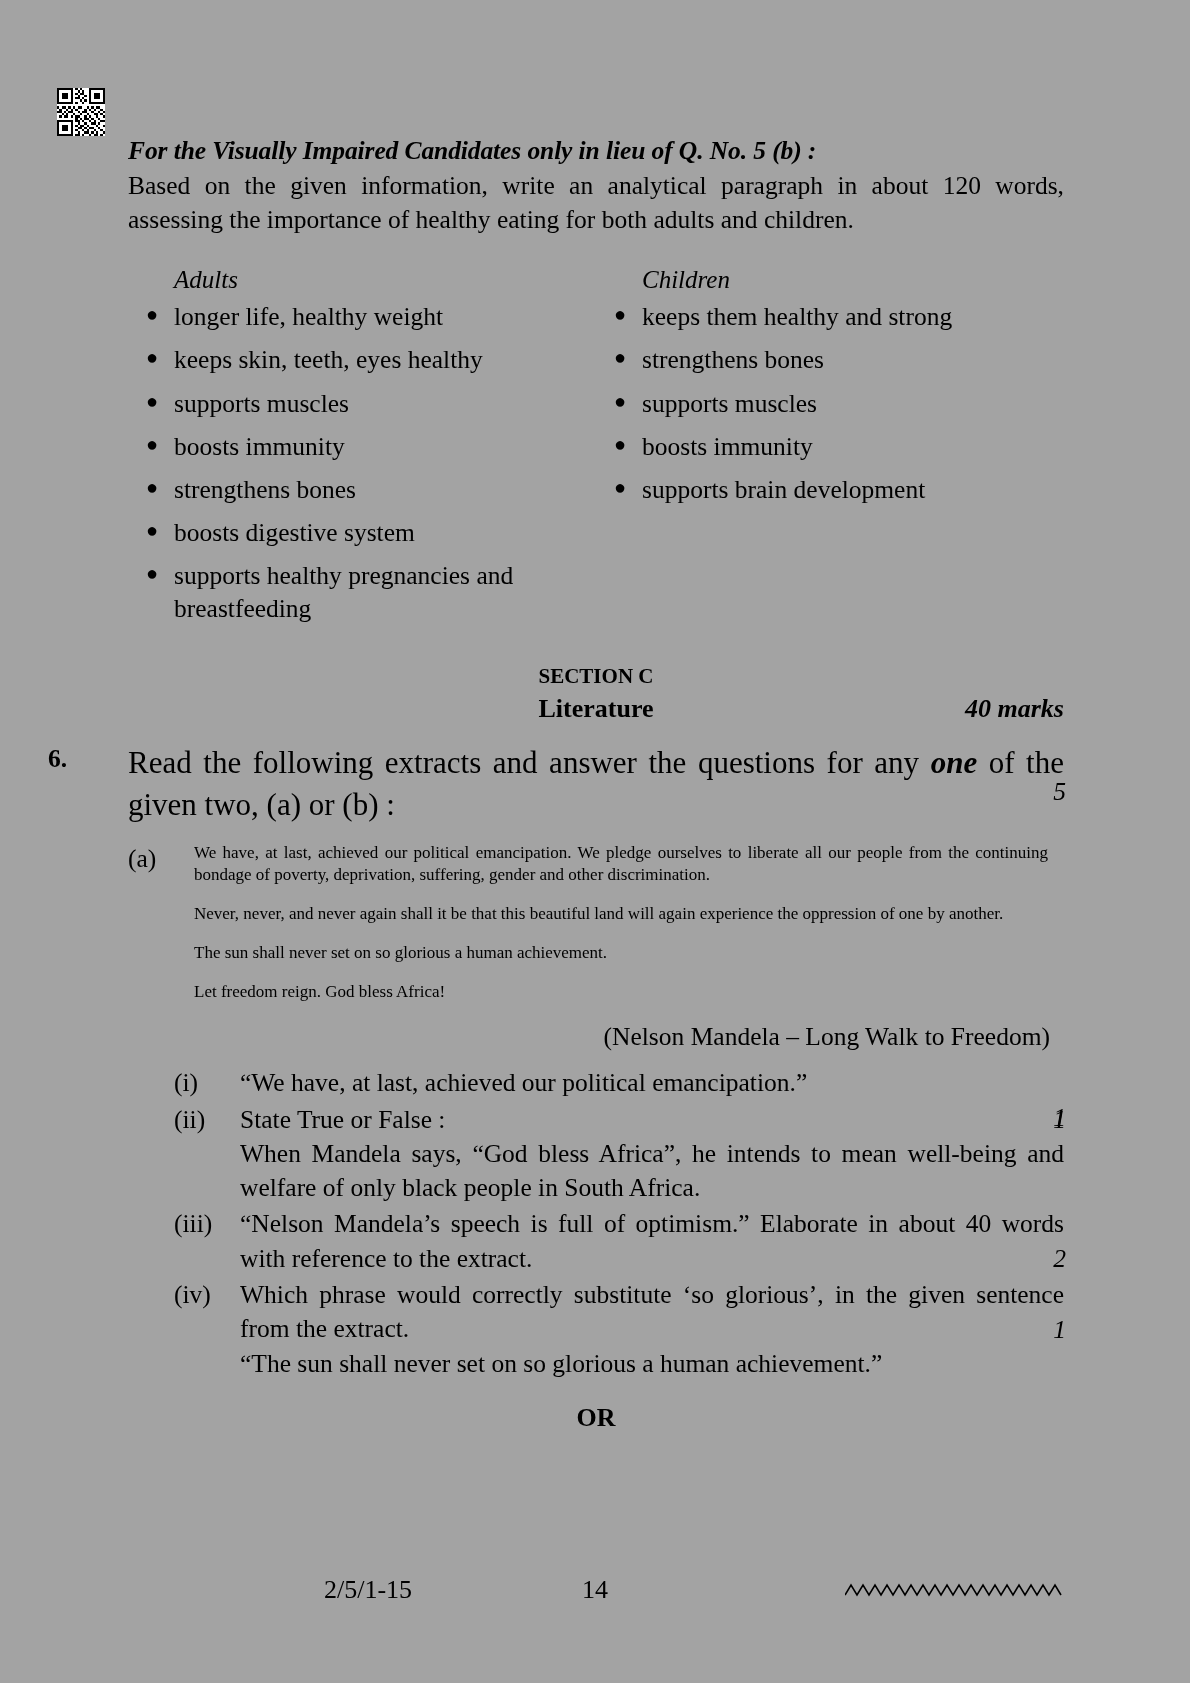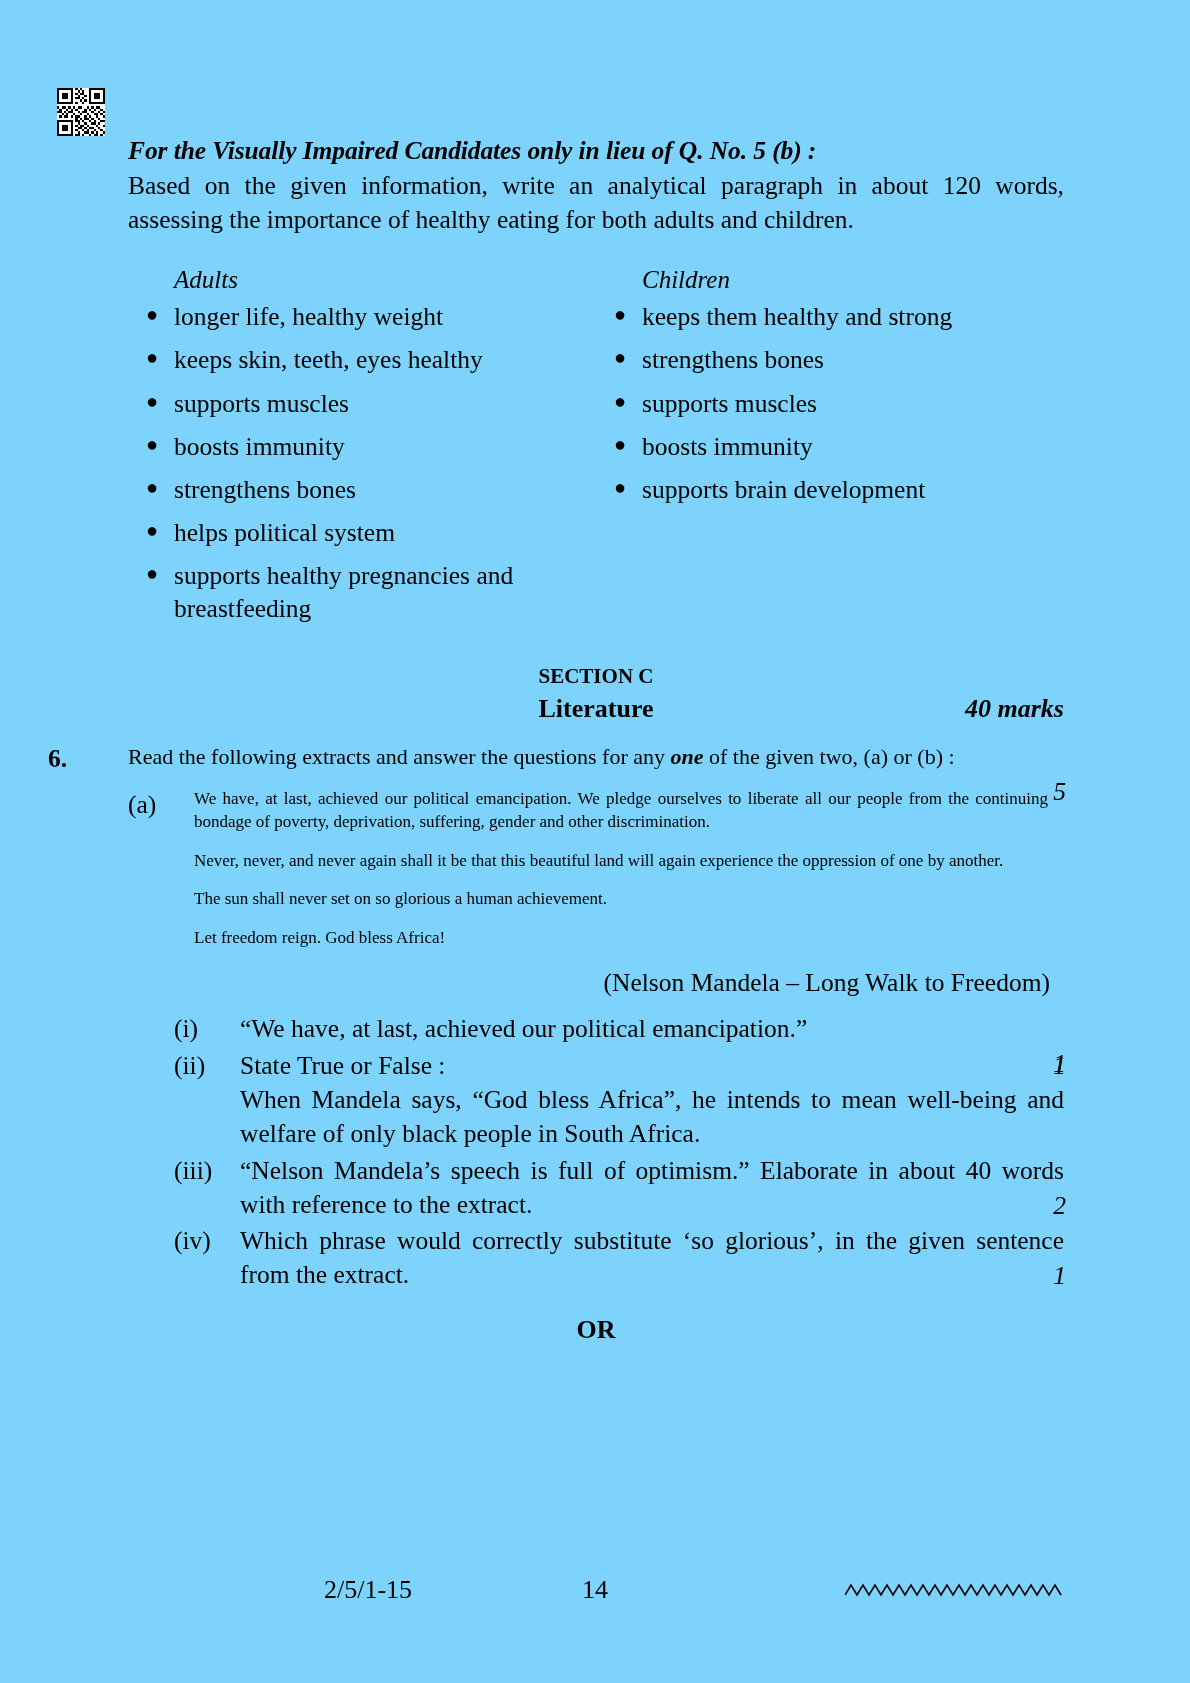--- a/index.html
+++ b/index.html
@@ -8,21 +8,21 @@
     background: #ffffff;
   }
   body {
     font-family: "Liberation Serif", "DejaVu Serif", serif;
     color: #000000;
   }
   .page {
     position: relative;
     width: 1190px;
     height: 1683px;
-    background: #7dd3fc;
+    background: #a3a3a3;
     overflow: hidden;
     box-sizing: border-box;
   }
 
   
   .qr-wrap {
     position: absolute;
     left: 57px;
     top: 88px;
     width: 48px;
@@ -124,21 +124,21 @@
   }
   .qnum {
     position: absolute;
     left: -80px;
     top: 0;
     font-weight: bold;
     font-size: 25.5px;
     line-height: 1.345;
   }
   .qbody {
-    font-size: 22px;
+    font-size: 31px;
     line-height: 1.345;
     text-align: justify;
     text-justify: inter-word;
   }
 
   .mark-right {
     position: absolute;
     right: -2px;
     font-style: italic;
     font-size: 25.5px;
@@ -365,21 +365,21 @@
     <div class="cols">
 
       <div class="col">
         <div class="col-head">Adults</div>
         <ul class="blist">
           <li><span class="bullet">●</span><span>longer life, healthy weight</span></li>
           <li><span class="bullet">●</span><span>keeps skin, teeth, eyes healthy</span></li>
           <li><span class="bullet">●</span><span>supports muscles</span></li>
           <li><span class="bullet">●</span><span>boosts immunity</span></li>
           <li><span class="bullet">●</span><span>strengthens bones</span></li>
-          <li><span class="bullet">●</span><span>helps political system</span></li>
+          <li><span class="bullet">●</span><span>boosts digestive system</span></li>
           <li><span class="bullet">●</span><span>supports healthy pregnancies and breastfeeding</span></li>
         </ul>
       </div>
 
       <div class="col">
         <div class="col-head">Children</div>
         <ul class="blist">
           <li><span class="bullet">●</span><span>keeps them healthy and strong</span></li>
           <li><span class="bullet">●</span><span>strengthens bones</span></li>
           <li><span class="bullet">●</span><span>supports muscles</span></li>
@@ -426,20 +426,21 @@
 
     <div class="sub">
       <span class="rn">(iii)</span>
       <p>“Nelson Mandela’s speech is full of optimism.” Elaborate in about 40 words with reference to the extract.</p>
       <span class="smark" style="top:35px;">2</span>
     </div>
 
     <div class="sub">
       <span class="rn">(iv)</span>
       <p>Which phrase would correctly substitute ‘so glorious’, in the given sentence from the extract.</p>
+      <p class="free">“The sun shall never set on so glorious a human achievement.”</p>
       <span class="smark" style="top:35px;">1</span>
     </div>
 
     <div class="or-line">OR</div>
 
   </div>
 
   <div class="footer">
     <div class="footer-code">2/5/1-15</div>
     <div class="footer-page">14</div>

